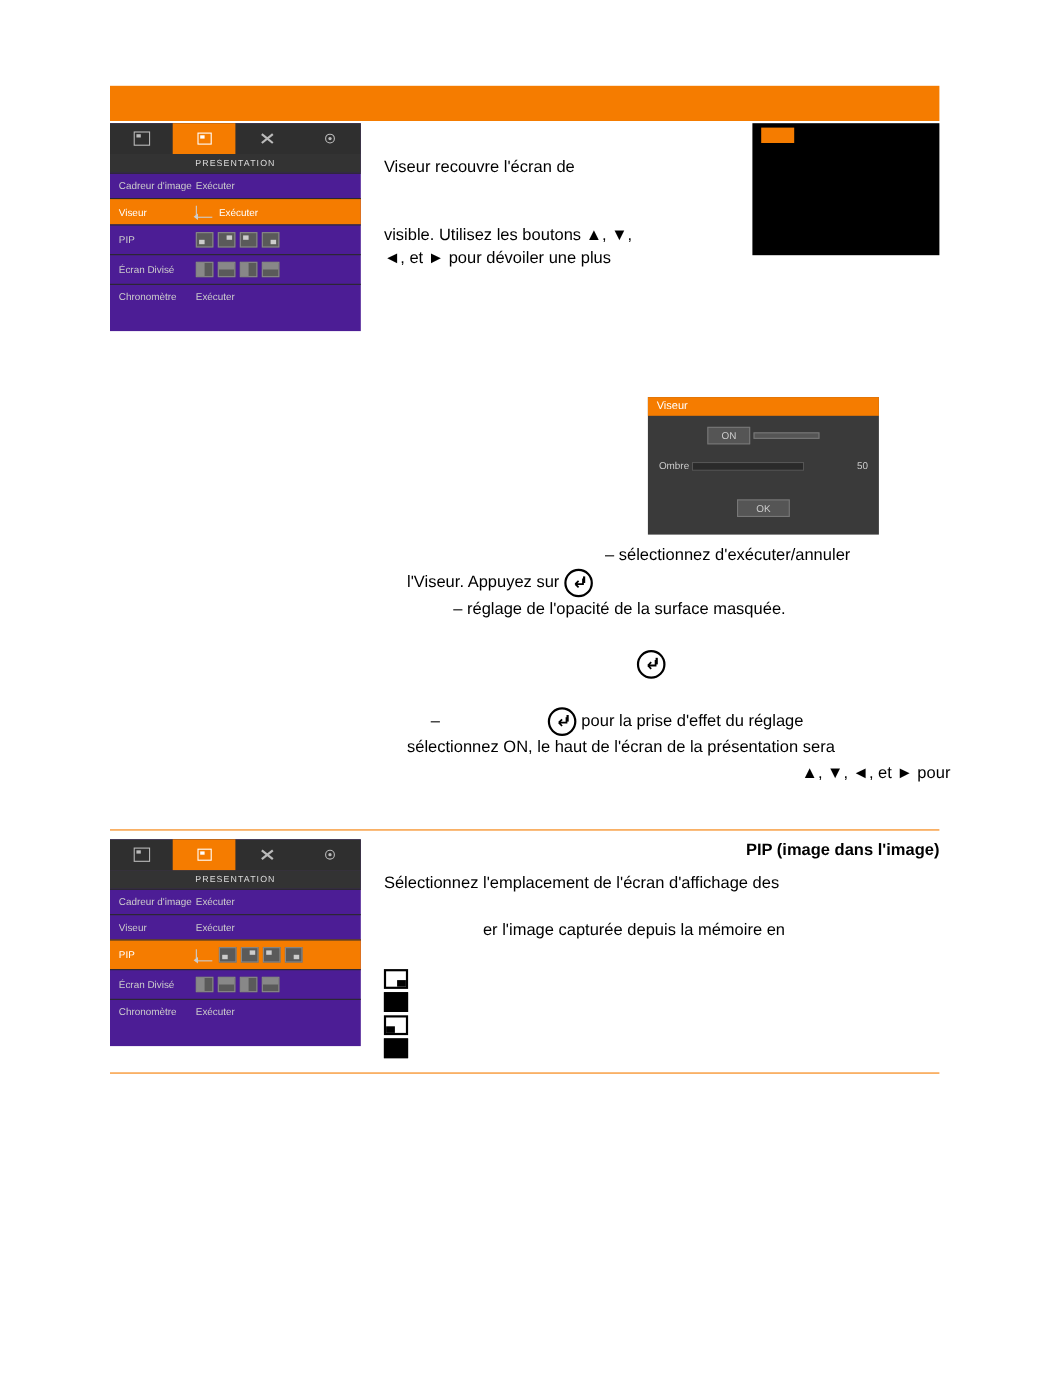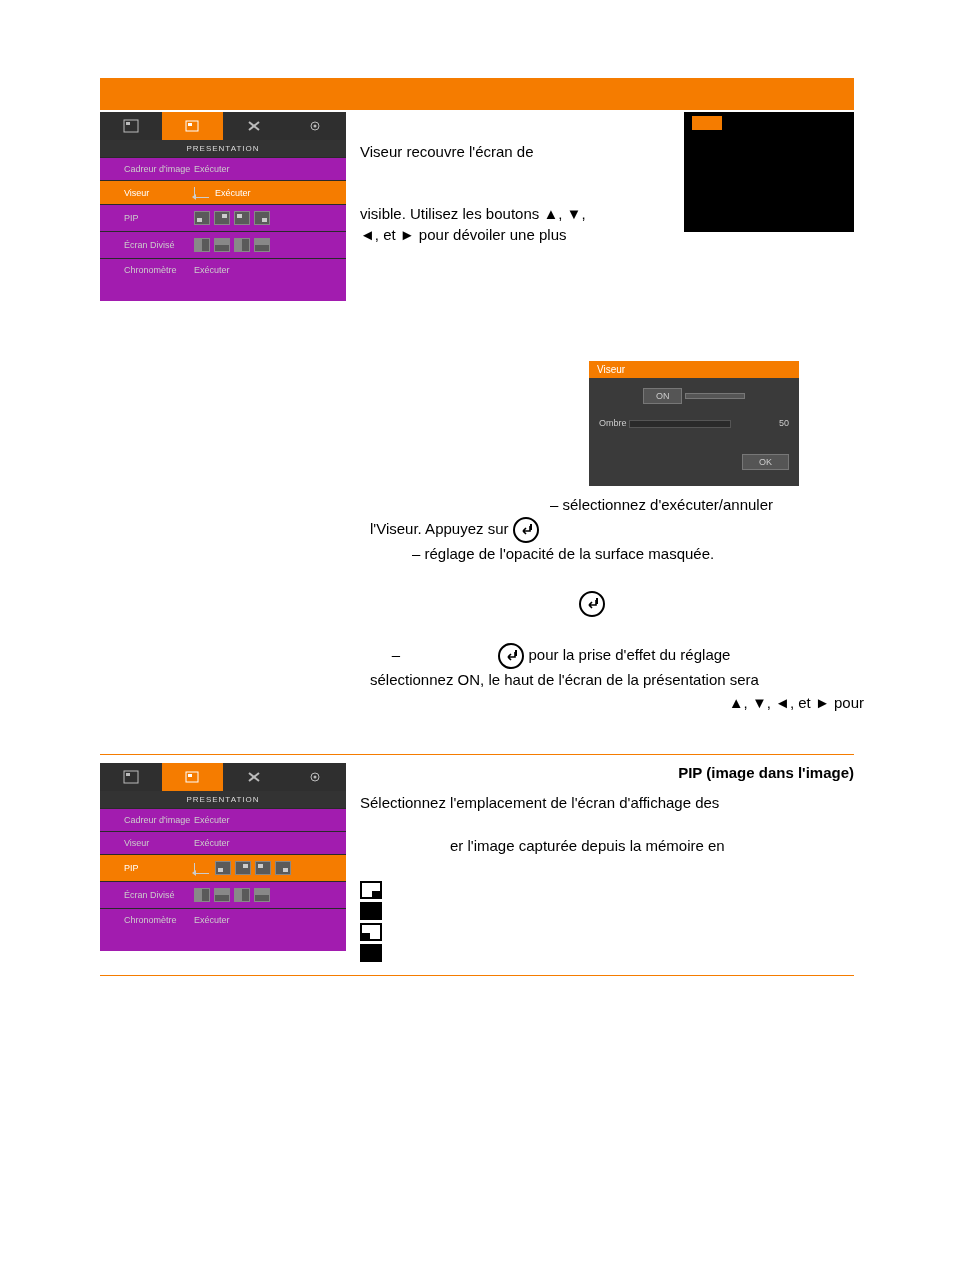--- a/index.html
+++ b/index.html
@@ -5,47 +5,47 @@
   html,body{margin:0;padding:0;background:#fff;font-family:Arial,Helvetica,sans-serif;font-size:15px;color:#000;}
   .page{width:954px;min-height:1268px;margin:0 auto;position:relative;padding:0 100px;box-sizing:border-box;}
   .orange-bar{background:#f57c00;height:32px;margin:78px 0 0 0;}
   .row{display:flex;margin-top:0;}
   .screenshot{flex:0 0 235px;}
   .text-col{flex:1;padding-left:14px;line-height:1.35;}
   .black-sample{width:170px;height:120px;background:#000;position:relative;margin-left:8px;}
   .black-sample::before{content:"";position:absolute;left:8px;top:4px;width:30px;height:14px;background:#f57c00;}
 
   
-  .osd{width:246px;background:#a21caf;color:#ccc;font-size:9px;}
+  .osd{width:228px;background:#4c1d95;color:#ccc;font-size:9px;}
   .osd-tabs{display:flex;background:#2f2f2f;height:28px;}
   .osd-tab{flex:1;display:flex;align-items:center;justify-content:center;}
   .osd-tab.active{background:#f57c00;}
   .osd-title{background:#333;padding:4px 0;text-align:center;letter-spacing:1px;font-size:8px;color:#ddd;}
   .osd-row{display:flex;align-items:center;padding:6px 8px;border-top:1px solid #2a2a2a;}
   .osd-row.sel{background:#f57c00;color:#fff;}
-  .osd-row .lab{flex:0 0 70px;margin-left:16px;}
+  .osd-row .lab{flex:0 0 70px;}
   .osd-row .val{flex:1;display:flex;gap:4px;align-items:center;}
   .mini-ico{width:16px;height:14px;background:#5a5a5a;border:1px solid #888;box-sizing:border-box;position:relative;}
   .mini-ico::after{content:"";position:absolute;background:#ccc;}
   .mi-bl::after{left:2px;bottom:2px;width:5px;height:4px;}
   .mi-tr::after{right:2px;top:2px;width:5px;height:4px;}
   .mi-tl::after{left:2px;top:2px;width:5px;height:4px;}
   .mi-br::after{right:2px;bottom:2px;width:5px;height:4px;}
   .mi-split-v::after{left:0;top:0;bottom:0;width:50%;background:#888;}
   .mi-split-h::after{left:0;top:0;right:0;height:50%;background:#888;}
   .enter-arrow{display:inline-block;width:14px;height:10px;border-bottom:1px solid #ccc;border-left:1px solid #ccc;position:relative;}
   .enter-arrow::after{content:"";position:absolute;left:-3px;bottom:-3px;border-top:3px solid transparent;border-bottom:3px solid transparent;border-right:4px solid #ccc;}
 
   
   .sub-osd{width:210px;background:#3a3a3a;color:#ccc;font-size:9px;margin:0 auto;}
   .sub-title{background:#f57c00;color:#fff;padding:3px 8px;font-size:10px;}
   .sub-body{padding:10px 10px 16px 10px;}
   .sub-btn{display:inline-block;padding:2px 12px;background:#555;border:1px solid #777;color:#ccc;font-size:9px;}
   .sub-slider{display:inline-block;width:100px;height:6px;background:#2a2a2a;border:1px solid #555;vertical-align:middle;}
-  .sub-foot{text-align:right;margin-top:26px;}
+  .sub-foot{text-align:center;margin-top:26px;}
   .sub-foot .ok{display:inline-block;padding:2px 16px;background:#555;border:1px solid #777;color:#ccc;font-size:9px;}
 
   .enter-circle{display:inline-block;width:22px;height:22px;border:2px solid #000;border-radius:50%;position:relative;vertical-align:middle;}
   .enter-circle::before{content:"";position:absolute;right:5px;top:5px;width:6px;height:6px;border-right:2px solid #000;border-top:0;}
   .enter-circle svg{position:absolute;left:3px;top:3px;}
 
   .divider{border:none;border-top:1.5px solid #f57c00;margin:40px 0 8px 0;}
   .divider2{border:none;border-top:1.5px solid #f57c00;margin:10px 0 0 0;}
 
   .pip-icon{width:22px;height:18px;border:2px solid #000;box-sizing:border-box;position:relative;margin:3px 0;}

